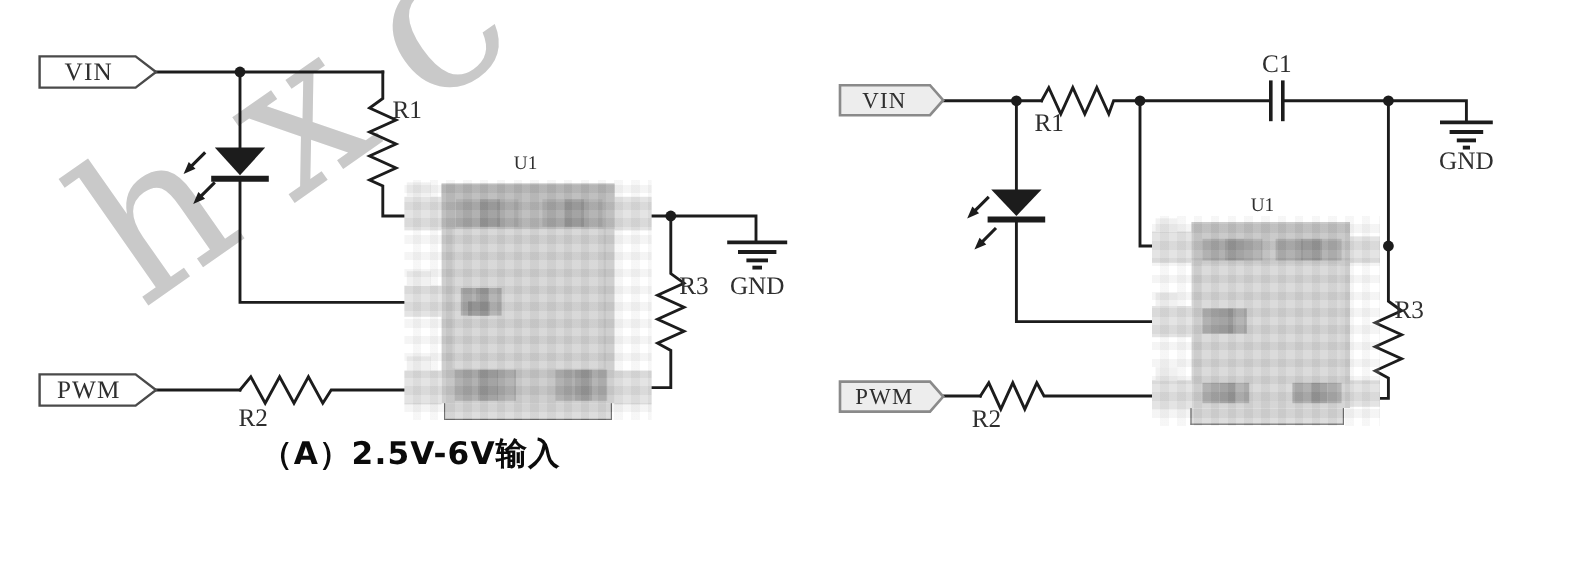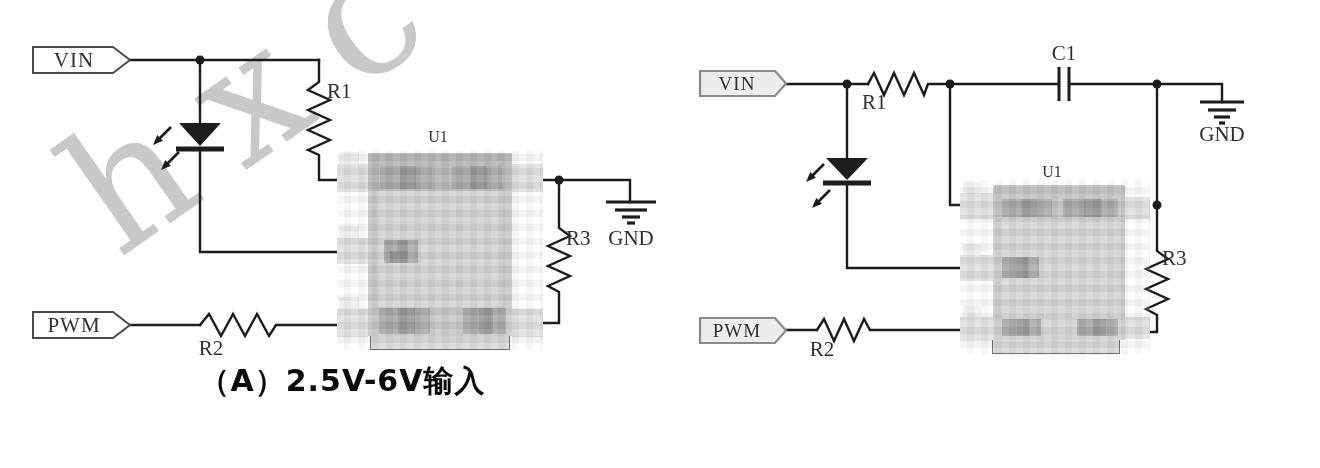--- a/index.html
+++ b/index.html
@@ -31,21 +31,21 @@
   .blob{background:linear-gradient(90deg,#a4a4a4 0 38%,#949494 38% 70%,#a8a8a8 70% 100%);}
   .blob-dark{background:#8d8d8d;}
   .chip-foot{background:#d8d8d8;border:1px solid #5a5a5a;border-top:none;}
   .pixel-overlay{inset:0;pointer-events:none;background-image:
      repeating-linear-gradient(0deg, rgba(255,255,255,.08) 0 7px, rgba(110,110,110,.07) 7px 14px),
      repeating-linear-gradient(90deg, rgba(255,255,255,.08) 0 7px, rgba(100,100,100,.06) 7px 14px);}
   
   .u1-label{position:absolute;z-index:4;width:50px;text-align:center;font-size:16px;color:#2f2f2f;}
   .caption{position:absolute;z-index:4;width:345px;top:361px;text-align:center;
            font-family:"DejaVu Sans","Liberation Sans",sans-serif;font-weight:bold;
-           font-size:30px;color:#0b0b0b;letter-spacing:1px;white-space:nowrap;}
+           font-size:26px;color:#0b0b0b;letter-spacing:1px;white-space:nowrap;}
 </style>
 </head>
 <body>
 
 <div id="stage">
 
   <span id="watermark">hxc</span>
 
   <svg id="wiring" width="1320" height="468" viewBox="0 0 1320 468">
 

